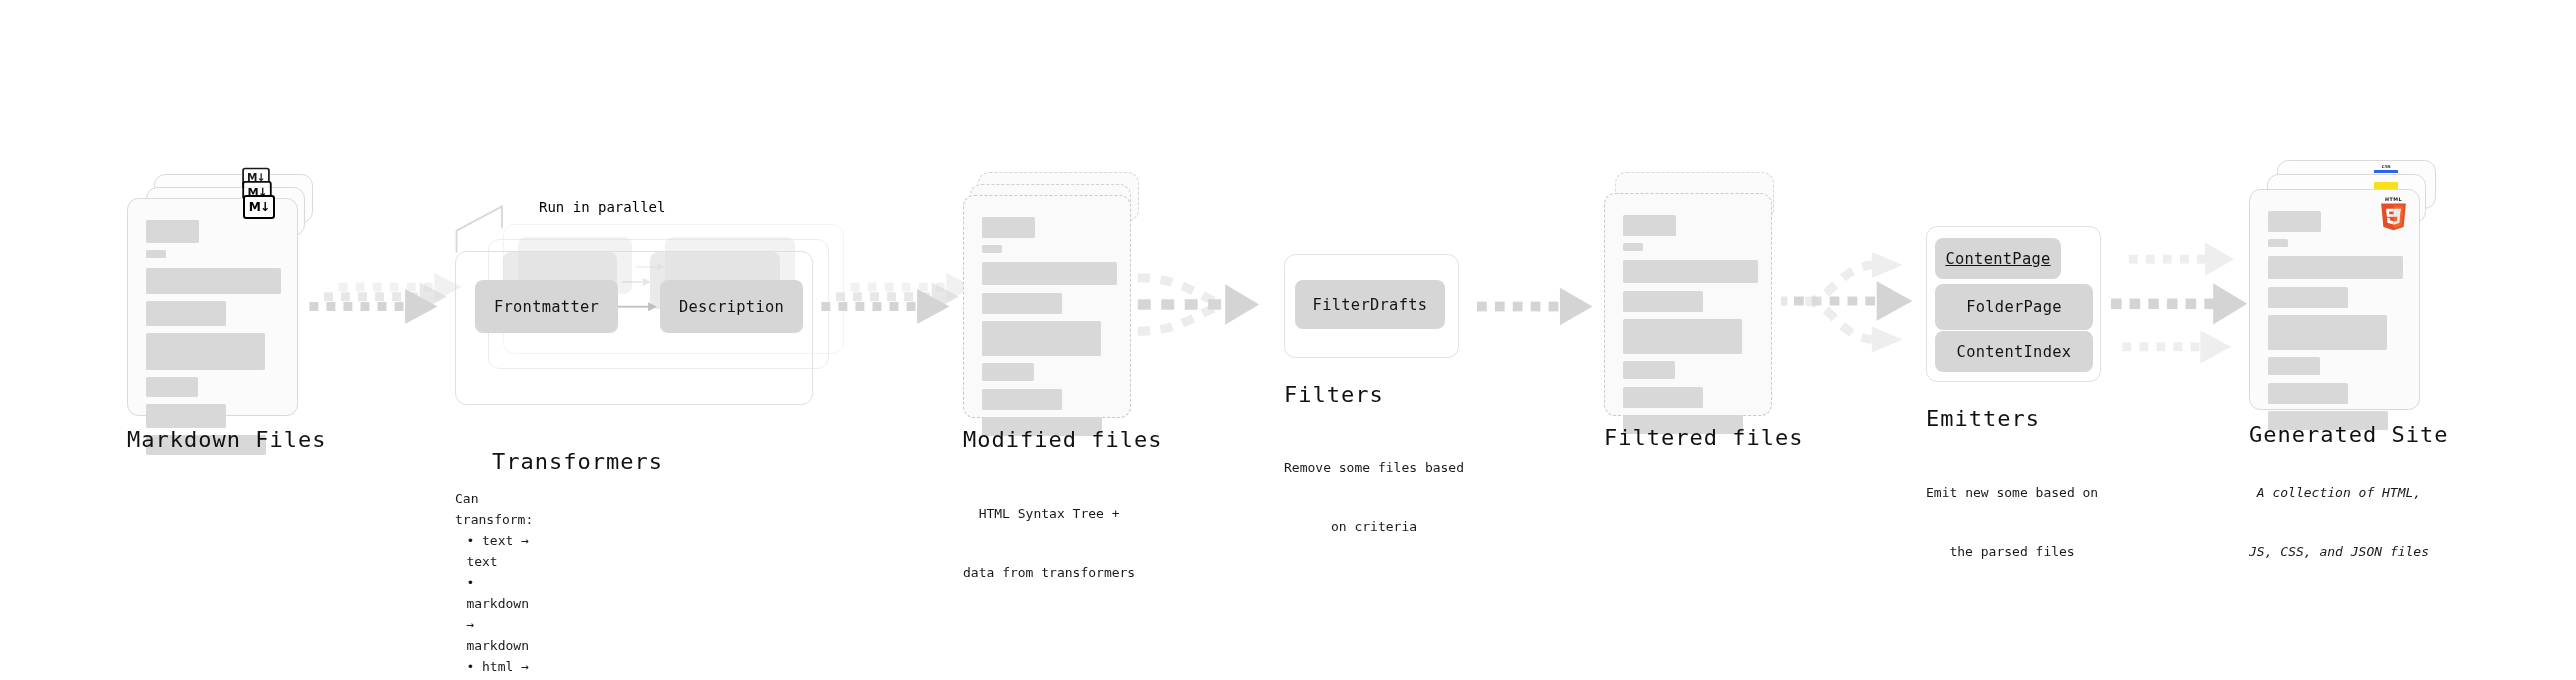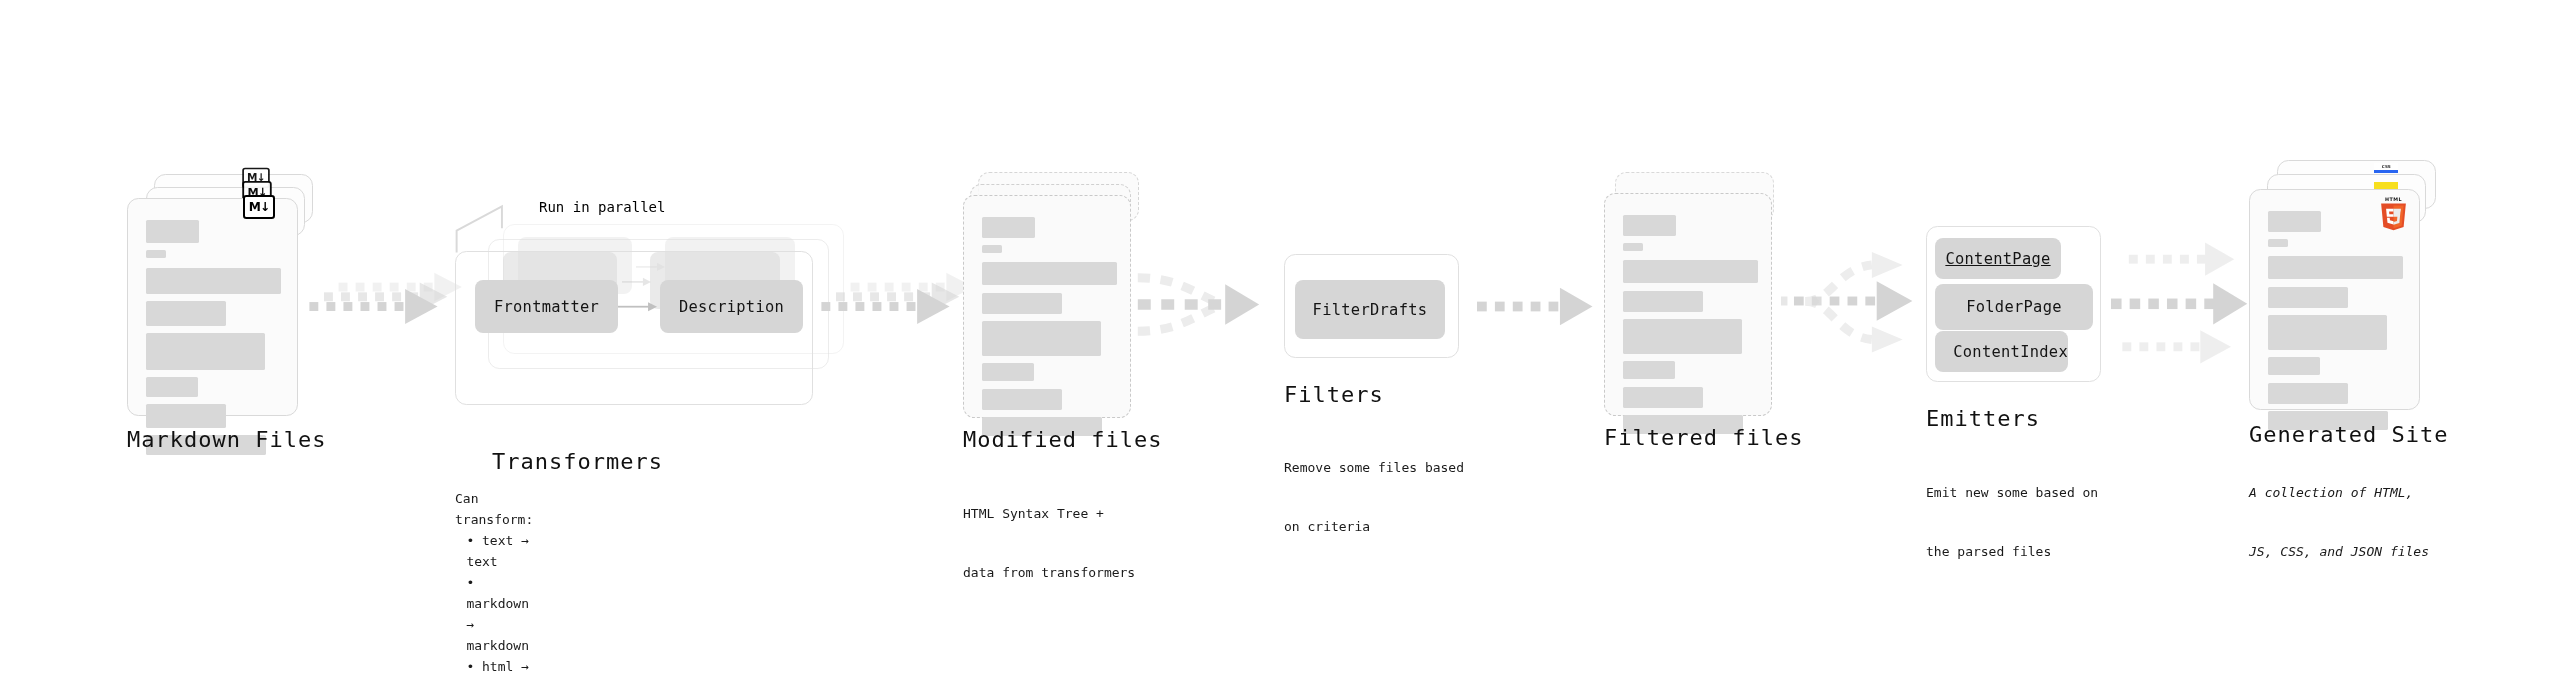--- a/index.html
+++ b/index.html
@@ -63,21 +63,21 @@
 
   
   .title{
     position:absolute;font-size:22px;letter-spacing:1px;color:#111;
     white-space:nowrap;font-family:"DejaVu Sans Mono","Liberation Mono",monospace;
   }
   .sub{
     position:absolute;font-size:13px;line-height:19.5px;color:#1a1a1a;
     white-space:pre;font-family:"DejaVu Sans Mono","Liberation Mono",monospace;
   }
-  .sub .bl{display:block;}
+  .sub .bl{display:block;text-align:center;}
   .bullets{position:absolute;font-size:13px;line-height:21px;color:#1a1a1a;
     font-family:"DejaVu Sans Mono","Liberation Mono",monospace;}
   .bullets .hdr{display:block;}
   .bullets .bi{display:block;padding-left:11.4px;}
 
   .note{
     position:absolute;font-size:14px;color:#000000;white-space:nowrap;
     font-family:"DejaVu Sans Mono","Liberation Mono",monospace;
   }
 
@@ -259,21 +259,21 @@
     <g>
       <path d="M2 22 C52 22 70 40 104 54" fill="none" stroke="#ececec" stroke-width="11" stroke-dasharray="15 13" stroke-linecap="butt"></path>
       <path d="M2 88 C52 88 70 70 104 56" fill="none" stroke="#ececec" stroke-width="11" stroke-dasharray="15 13" stroke-linecap="butt"></path>
       <path d="M2 55 H106" fill="none" stroke="#d6d6d6" stroke-width="13" stroke-dasharray="16 13" stroke-linecap="butt"></path>
       <polygon points="110,30 152,55 110,80" fill="#d4d4d4"></polygon>
     </g>
   </svg>
 
   <div class="node">
     <div class="panel" style="left:1284px;top:254px;width:175px;height:104px;border-color:#e0e0e0;"></div>
-    <div class="chip" style="left:1295px;top:280px;width:150px;height:59px;">
+    <div class="chip" style="left:1295px;top:280px;width:150px;height:49px;">
       <span>FilterDrafts</span>
     </div>
 
     <div class="title" style="left:1284px;top:382px;">Filters</div>
     <div class="sub" style="left:1284px;top:419px;">
       <span class="bl">Remove some files based</span>
       <span class="bl">on criteria</span>
     </div>
   </div>
 
@@ -327,21 +327,21 @@
 
   <div class="node">
     <div class="panel" style="left:1926px;top:226px;width:175px;height:156px;border-color:#e0e0e0;"></div>
 
     <div class="chip" style="left:1935px;top:238px;width:126px;height:41px;text-decoration:underline;">
       <span>ContentPage</span>
     </div>
     <div class="chip" style="left:1935px;top:284px;width:158px;height:46px;">
       <span>FolderPage</span>
     </div>
-    <div class="chip" style="left:1935px;top:331px;width:133px;height:41px;justify-content:flex-end;">
+    <div class="chip" style="left:1935px;top:331px;width:158px;height:41px;">
       <span>ContentIndex</span>
     </div>
 
     <div class="title" style="left:1926px;top:406px;text-align:center;">Emitters</div>
     <div class="sub" style="left:1926px;top:444px;">
       <span class="bl">Emit new some based on</span>
       <span class="bl">the parsed files</span>
     </div>
   </div>
 

